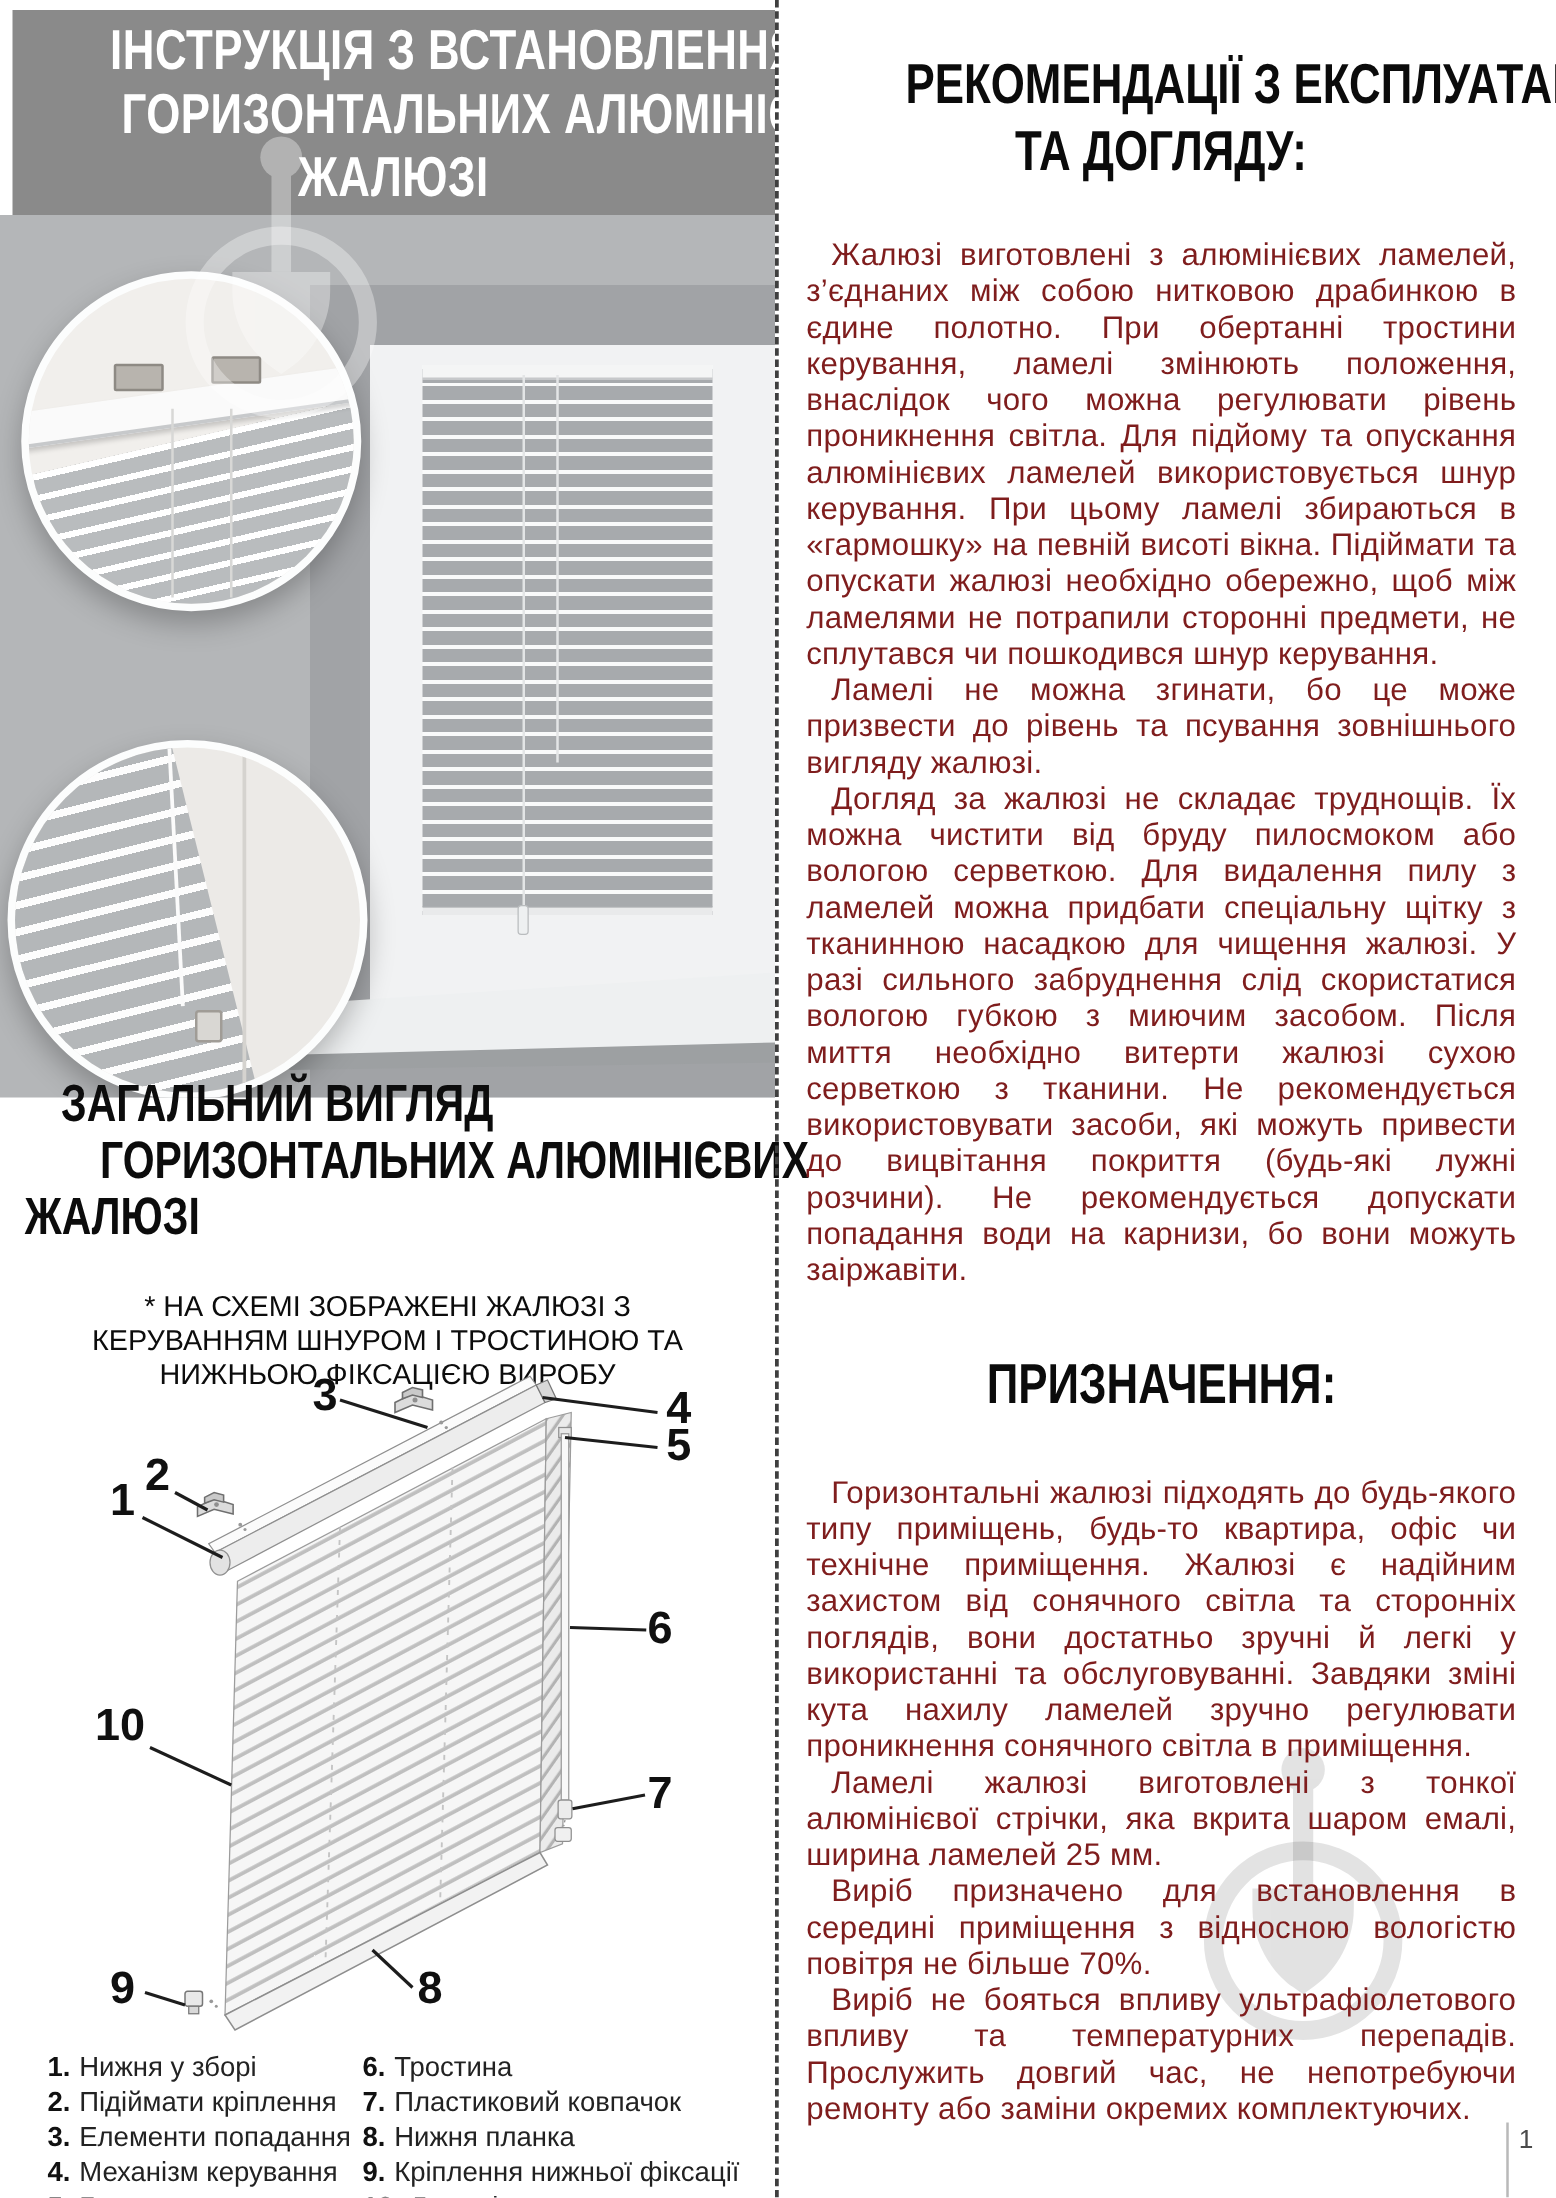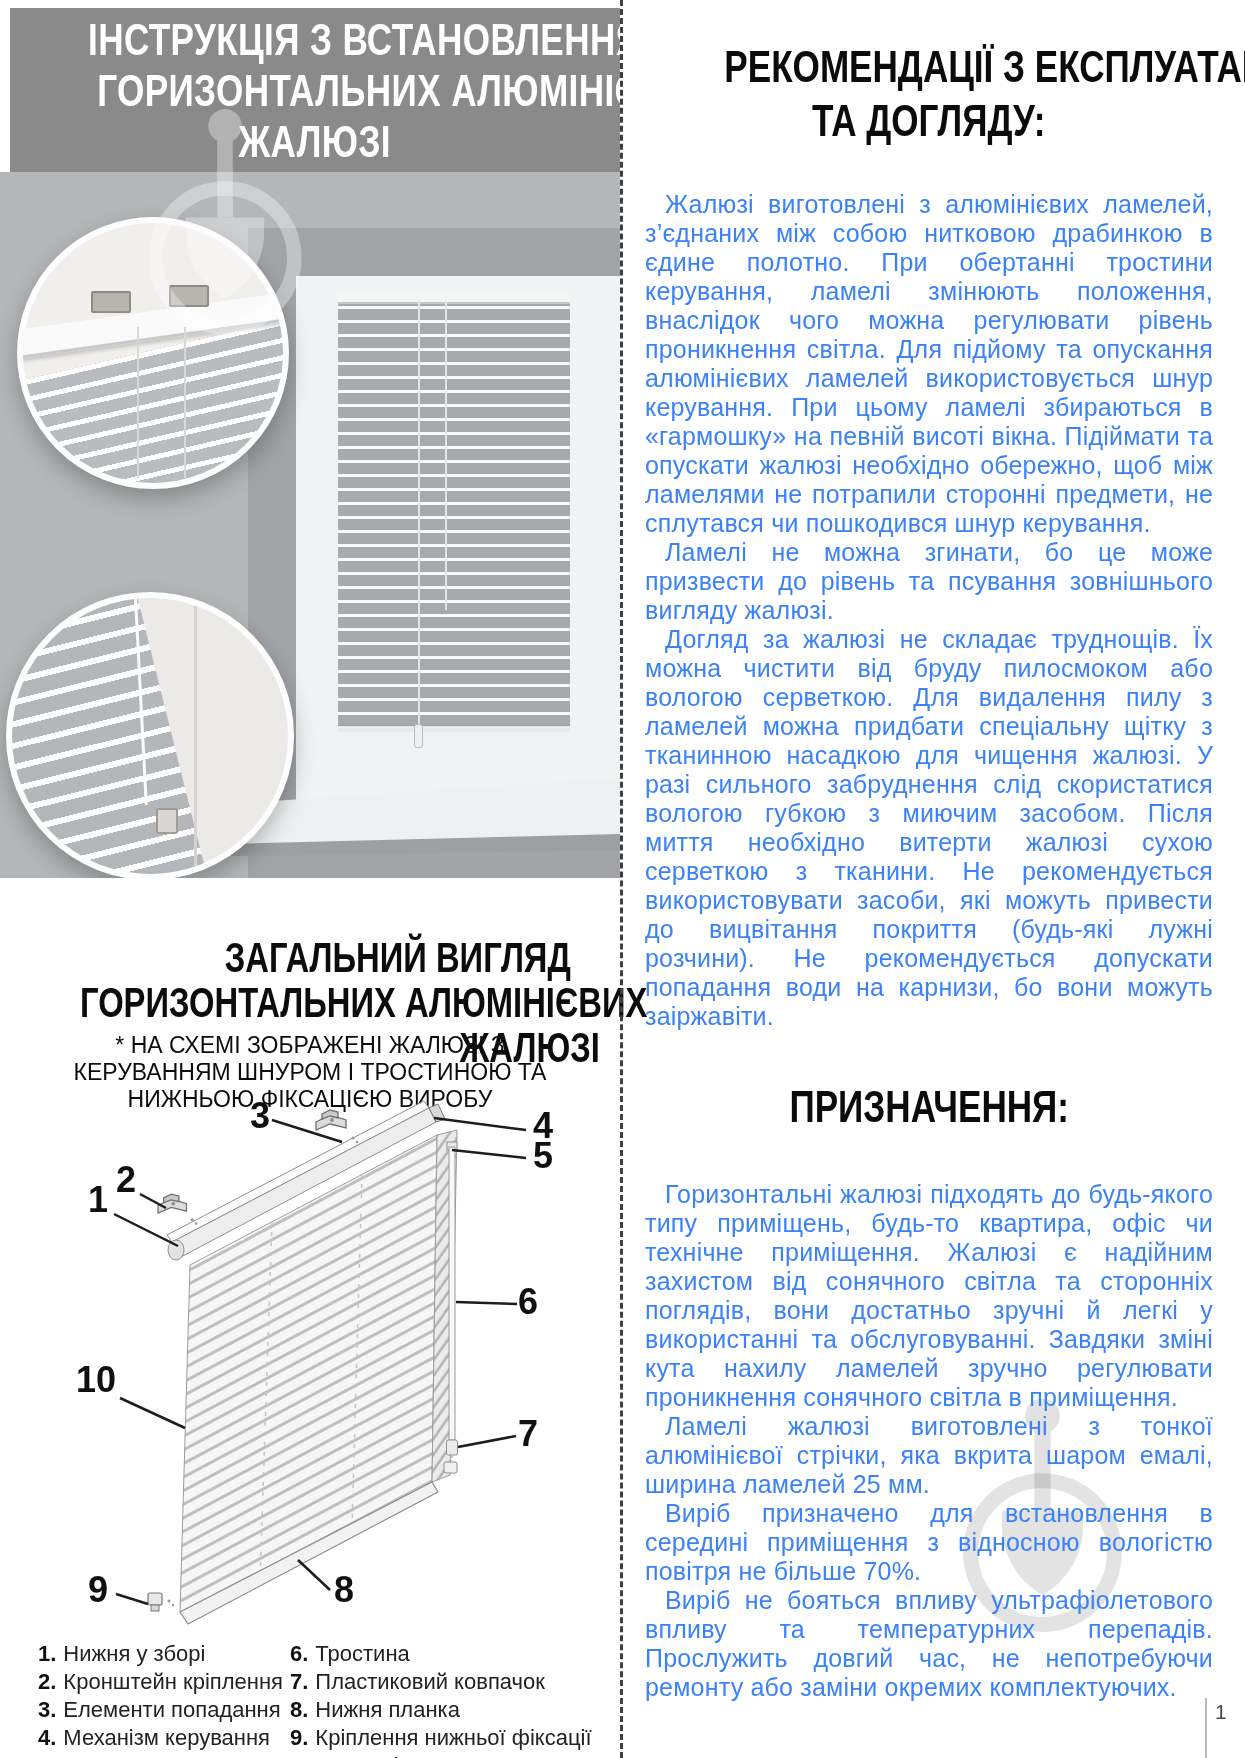--- a/index.html
+++ b/index.html
@@ -48,21 +48,21 @@
   .c1-bracket{position:absolute;width:36px;height:18px;background:#b8b4ae;border:2px solid #8e8a84;border-radius:2px;}
   .c1-b1{left:26%;top:26%;}
   .c1-b2{left:56%;top:24%;}
   .c1-cord{position:absolute;width:2px;background:#d8d8d6;top:40%;height:58%;}
   .c2-slats{position:absolute;left:-50px;top:-36px;width:78%;height:150%;
     background:repeating-linear-gradient(to bottom,#fdfdfd 0 6px,#b4b7b9 6px 21px);transform:rotate(-14deg);}
   .c2-edge{position:absolute;left:66%;top:-10%;height:120%;width:3px;background:#d5d3cf;}
   .c2-cord{position:absolute;left:46%;top:-5%;height:80%;width:3px;background:#fbfbfb;transform:rotate(-3deg);}
   .c2-fix{position:absolute;left:52%;top:76%;width:18px;height:22px;background:#d9d7d3;border:2px solid #a09c96;border-radius:3px;}
 
-  .overview-title{left:0;top:935px;width:620px;text-align:right;}
+  .overview-title{left:0;top:860px;width:620px;text-align:left;}
   .overview-title .oline{font-weight:bold;font-size:42px;line-height:45px;color:#0c0c0c;}
   .overview-note{left:45px;top:1032px;width:530px;text-align:center;font-weight:normal;font-size:23px;line-height:27px;color:#0c0c0c;}
 
   .diagram{left:20px;top:1090px;width:560px;height:552px;}
   .diagram text{font-family:"Liberation Sans",sans-serif;font-weight:bold;font-size:36px;fill:#101010;}
   .leader{stroke:#1d1d1d;stroke-width:2.5;fill:none;}
 
   .legend{left:38px;top:1640px;width:578px;display:flex;}
   .legend ul{list-style:none;margin:0;padding:0;}
   .legend .colA{width:252px;}
@@ -72,21 +72,21 @@
 
   
   .divider{left:620px;top:0;height:1758px;width:0;border-left:3px dashed #3f3f3f;}
 
   
   .care{left:645px;top:40px;width:568px;}
   .rtitle{text-align:center;}
   .rtitle .tline{font-weight:bold;font-size:45px;line-height:54px;color:#0b0b0b;}
   .rbody{margin-top:42px;}
   .rbody p{margin:0;font-size:25px;line-height:29px;text-align:justify;text-indent:20px;
-    letter-spacing:.2px;color:#3b82f6;}
+    letter-spacing:.2px;color:#7f1d1d;}
   .purpose{left:645px;top:1080px;width:568px;}
   .purpose .rbody{margin-top:46px;}
 
   .pagenum-line{left:1205px;top:1698px;width:2px;height:60px;background:#b9b9b9;}
   .pagenum{left:1215px;top:1700px;font-size:21px;color:#4a4a4a;}
 
   .wm{pointer-events:none;}
 </style>
 </head>
 <body>
@@ -226,21 +226,21 @@
     <text x="508" y="356">7</text>
     <text x="324" y="512">8</text>
     <text x="78" y="512">9</text>
     <text x="76" y="302">10</text>
   </g>
 </svg>
 
 <div class="abs legend">
   <ul class="colA">
     <li><span class="num">1.</span><span>Нижня у зборі</span></li>
-    <li><span class="num">2.</span><span>Кронштейн кріплення</span></li>
+    <li><span class="num">2.</span><span>Підіймати кріплення</span></li>
     <li><span class="num">3.</span><span>Елементи попадання</span></li>
     <li><span class="num">4.</span><span>Механізм керування</span></li>
     <li><span class="num">5.</span><span>Гачок</span></li>
   </ul>
   <ul class="colB">
     <li><span class="num">6.</span><span>Тростина</span></li>
     <li><span class="num">7.</span><span>Пластиковий ковпачок</span></li>
     <li><span class="num">8.</span><span>Нижня планка</span></li>
     <li><span class="num">9.</span><span>Кріплення нижньої фіксації</span></li>
     <li><span class="num">10.</span><span>Ламелі</span></li>

